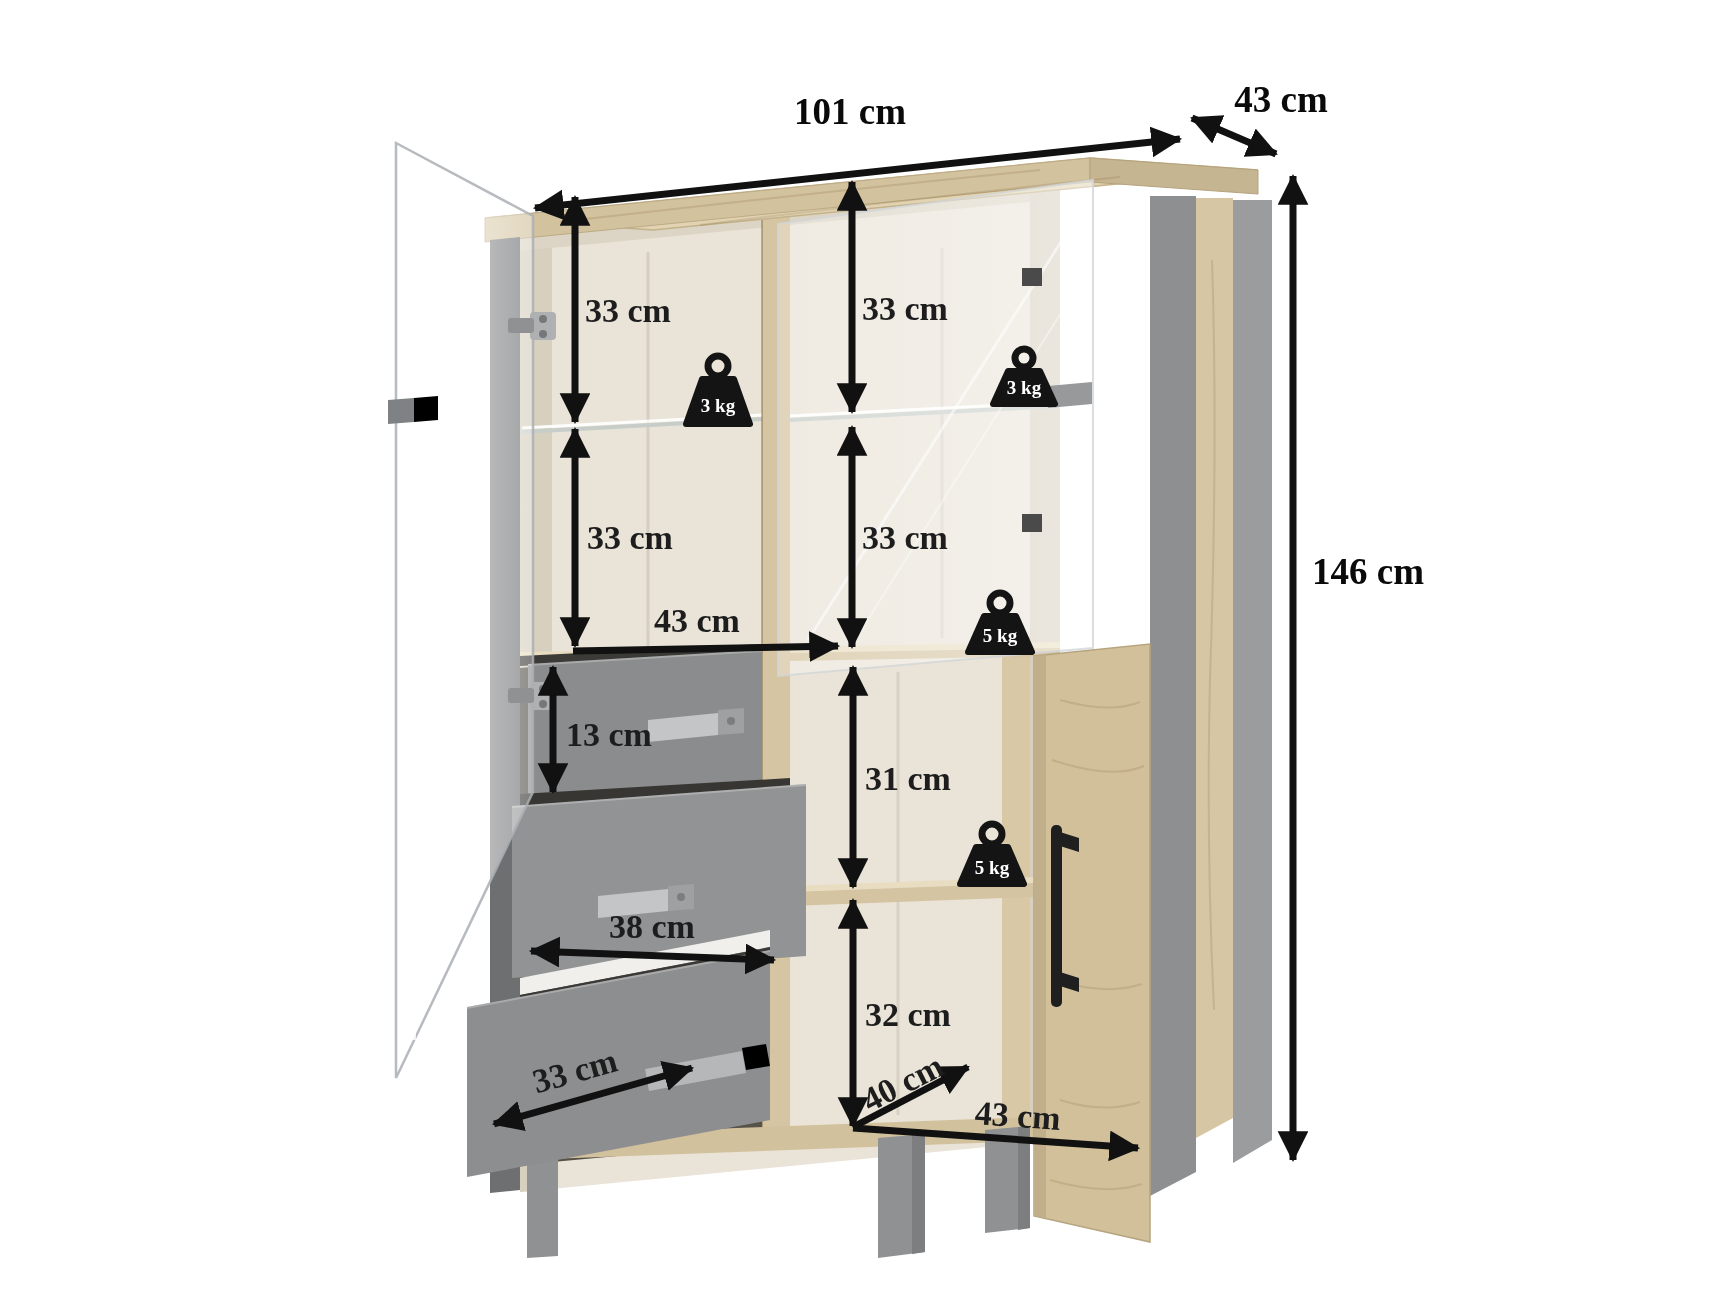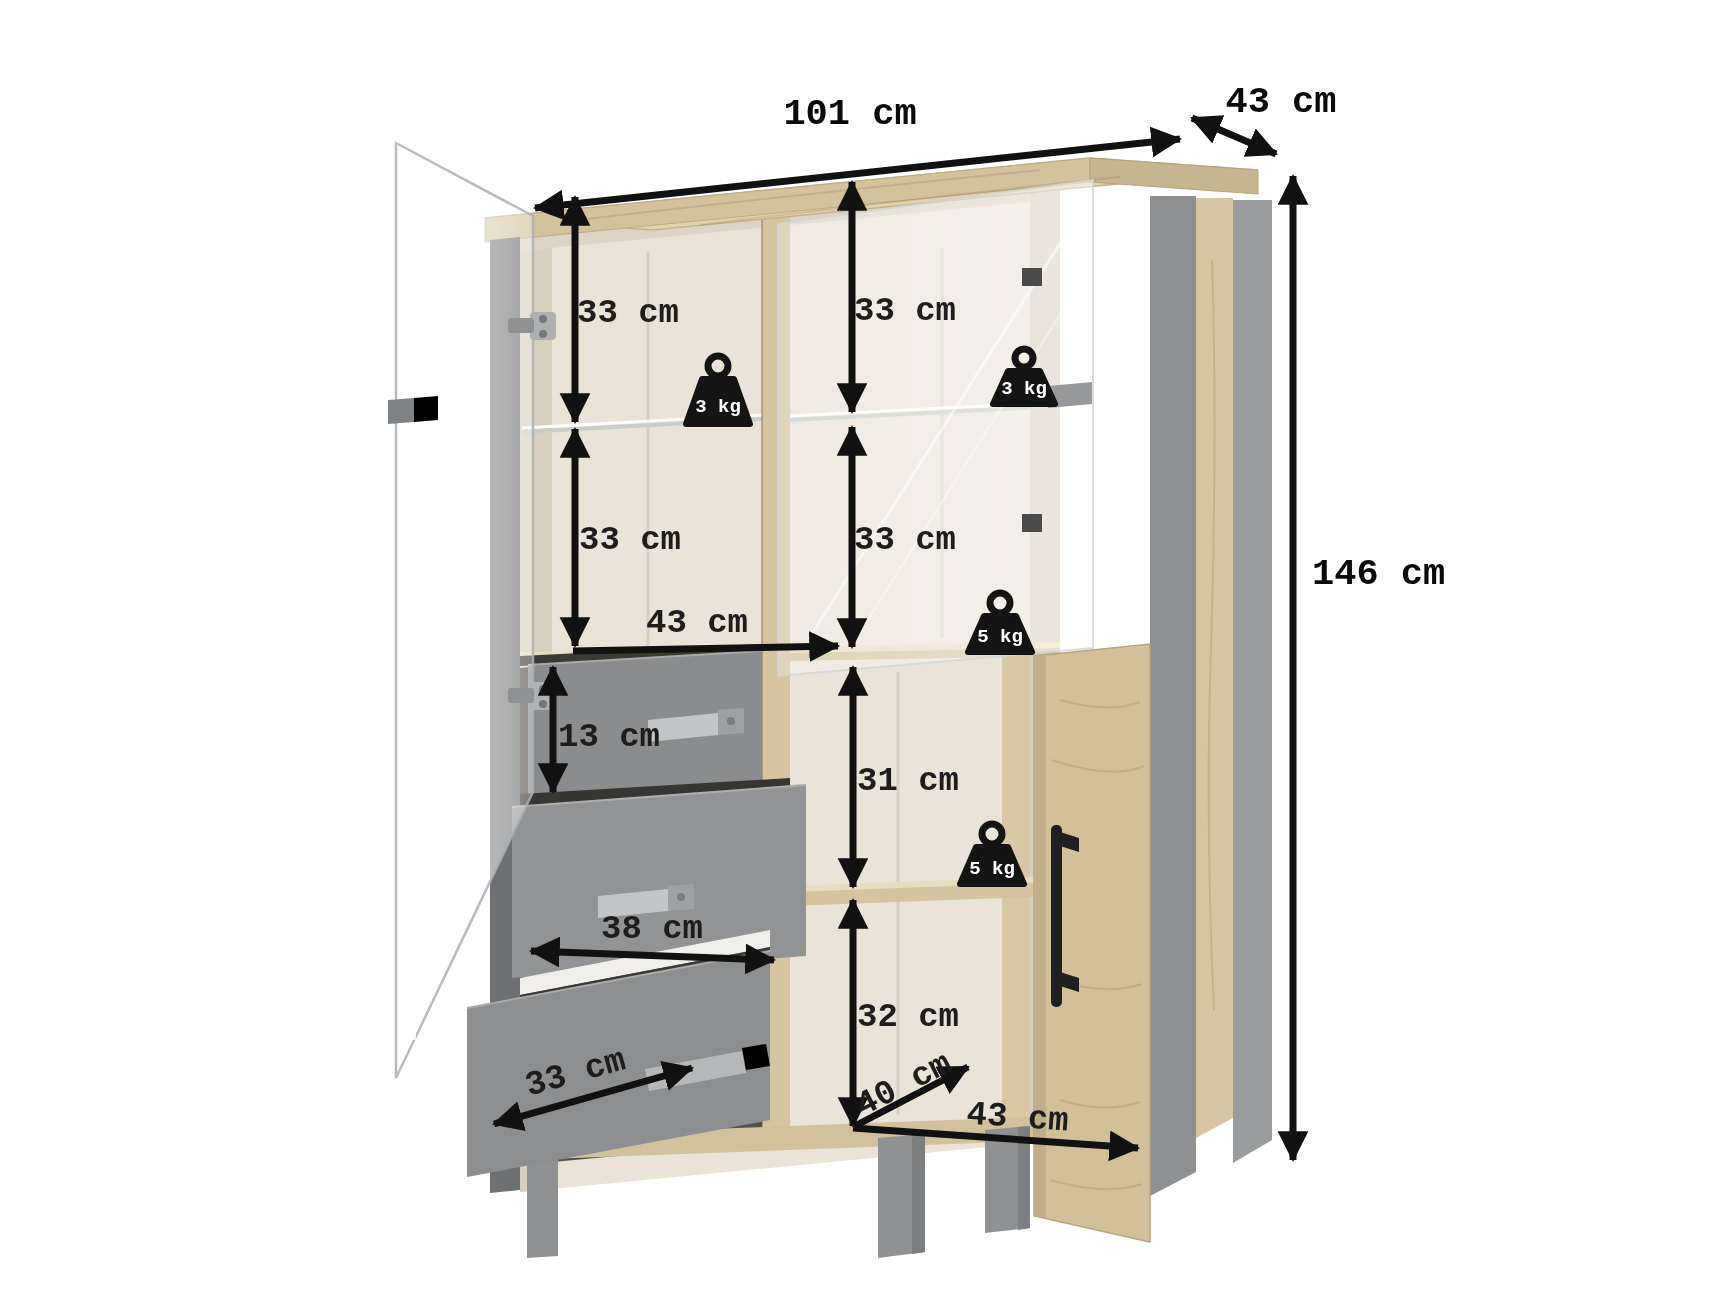--- a/index.html
+++ b/index.html
@@ -1,18 +1,18 @@
 <!DOCTYPE html>
 <html><head>
 <meta charset="utf-8">
 <style>
   html,body{margin:0;padding:0;background:#ffffff;}
   .stage{
     position:relative;width:1734px;height:1301px;background:#ffffff;overflow:hidden;
-    font-family:Liberation Mono, monospace;
+    font-family:Liberation Serif, serif;
   }
   svg{position:absolute;left:0;top:0;}
   text{user-select:none;}
   .dim-ext{font-size:37px;font-weight:700;fill:#0a0a0a;}
   .dim-int{font-size:34px;font-weight:600;fill:#1d1d1d;}
   .wt-txt{font-size:19px;font-weight:700;fill:#ffffff;}
   .arrow{stroke:#111111;stroke-width:7;fill:none;}
   .grain{stroke:rgba(120,92,52,0.18);stroke-width:2;fill:none;}
 </style>
 </head>

